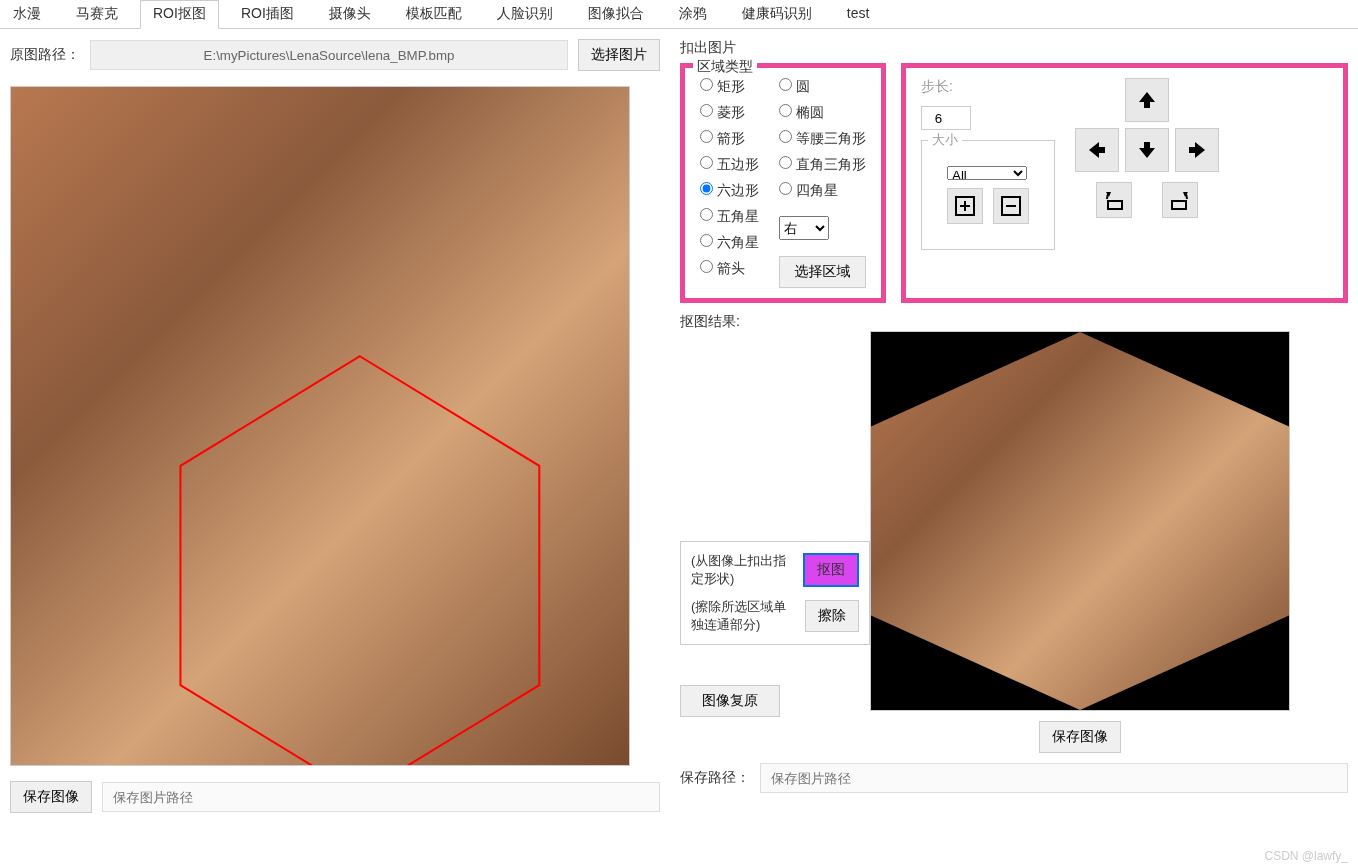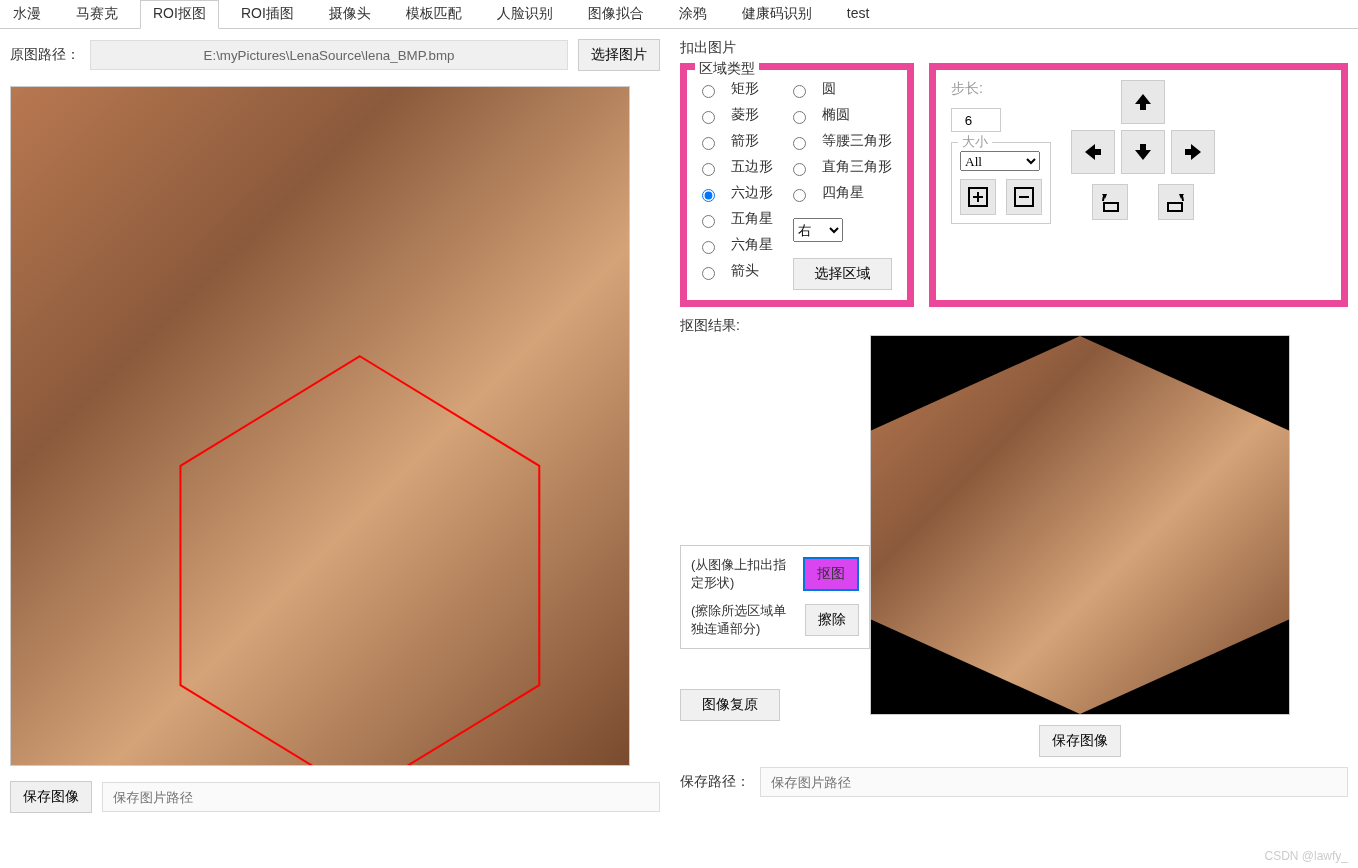--- a/index.html
+++ b/index.html
@@ -12,32 +12,32 @@
 .right-panel { flex: 1; }
 .path-row { display: flex; align-items: center; gap: 10px; margin-bottom: 15px; }
 .path-label { width: 70px; }
 .path-input { flex: 1; height: 30px; background: #f0f0f0; border: 1px solid #ddd; text-align: center; color: #666; padding: 0 10px; }
 .btn { padding: 6px 12px; background: #f0f0f0; border: 1px solid #ccc; cursor: pointer; font-family: inherit; font-size: 14px; }
 .btn.primary { border: 2px solid #0078d7; background: #d946ef; color: #333; }
 .image-box { width: 620px; height: 680px; border: 1px solid #ccc; position: relative; overflow: hidden; }
 .image-placeholder { width: 100%; height: 100%; background: linear-gradient(135deg, #b87850 0%, #8b5a3c 30%, #d4a378 60%, #7a4a2e 100%); display: flex; align-items: center; justify-content: center; position: relative; }
 .hexagon-overlay { position: absolute; top: 0; left: 0; width: 100%; height: 100%; pointer-events: none; }
 .right-top { display: flex; gap: 15px; }
-.fieldset { border: 7px solid #ec4899; padding: 10px 15px; position: relative; }
+.fieldset { border: 5px solid #ec4899; padding: 10px 15px; position: relative; }
 .fieldset-title { position: absolute; top: -10px; left: 8px; background: #fff; padding: 0 4px; font-size: 14px; }
 .shape-options { display: flex; gap: 20px; }
 .shape-col { display: flex; flex-direction: column; gap: 8px; }
-.radio-item { display: flex; align-items: flex-end; gap: 16px; }
+.radio-item { display: flex; align-items: flex-start; gap: 4px; }
 .radio-item input { margin: 0; }
 .controls-panel { display: flex; flex-direction: column; gap: 10px; }
 .step-row { display: flex; align-items: center; gap: 8px; color: #999; }
 .step-input { width: 50px; height: 24px; text-align: center; border: 1px solid #ccc; }
-.size-section { border: 1px solid #ccc; padding: 8px; position: relative; }
+.size-section { border: 1px solid #ccc; padding: 25px; position: relative; }
 .size-title { position: absolute; top: -10px; left: 6px; background: #fff; padding: 0 4px; color: #999; font-size: 13px; }
-.size-select { width: 80px; height: 20px; margin-bottom: 8px; font-family: Liberation Serif, serif; }
+.size-select { width: 80px; height: 14px; margin-bottom: 8px; }
 .zoom-btns { display: flex; gap: 10px; }
 .icon-btn { width: 36px; height: 36px; background: #e8e8e8; border: 1px solid #ccc; display: flex; align-items: center; justify-content: center; cursor: pointer; font-size: 18px; font-weight: bold; }
 .arrow-pad { display: grid; grid-template-columns: repeat(3, 44px); grid-template-rows: repeat(2, 44px); gap: 6px; }
 .arrow-btn { background: #e8e8e8; border: 1px solid #ccc; display: flex; align-items: center; justify-content: center; cursor: pointer; }
 .rotate-btns { display: flex; gap: 30px; justify-content: center; margin-top: 10px; }
 .result-label { text-align: left; margin-top: 10px; }
 .result-section { display: flex; }
 .action-box { border: 1px solid #ccc; padding: 10px; width: 190px; }
 .action-row { display: flex; align-items: center; gap: 8px; margin-bottom: 10px; }
 .action-row:last-child { margin-bottom: 0; }

